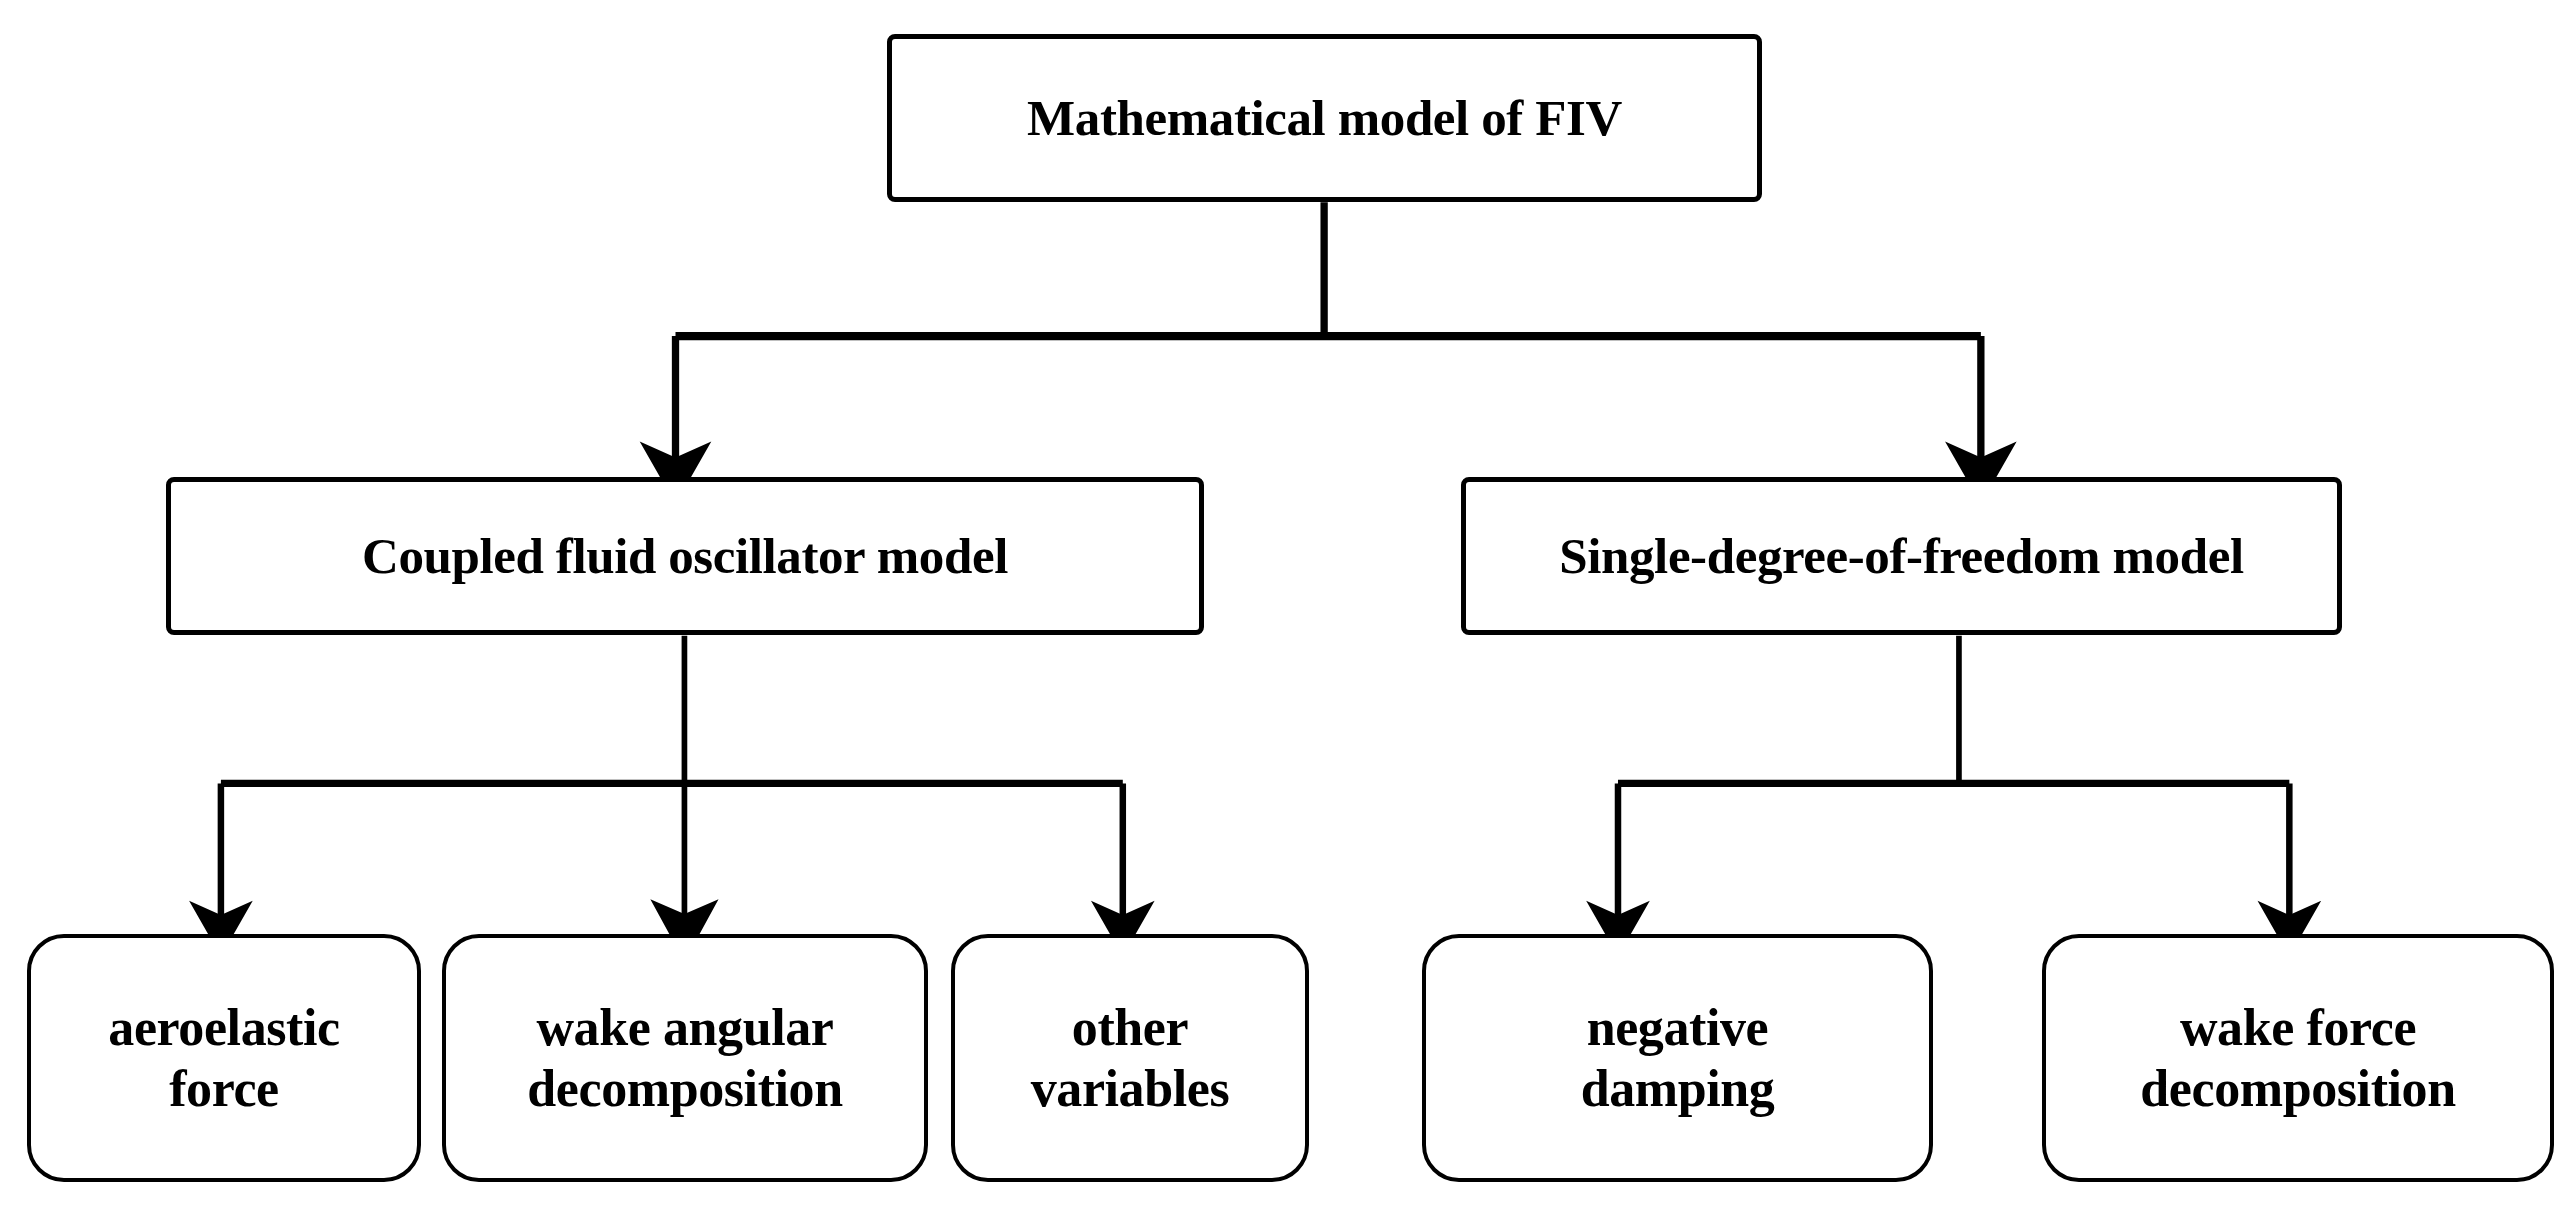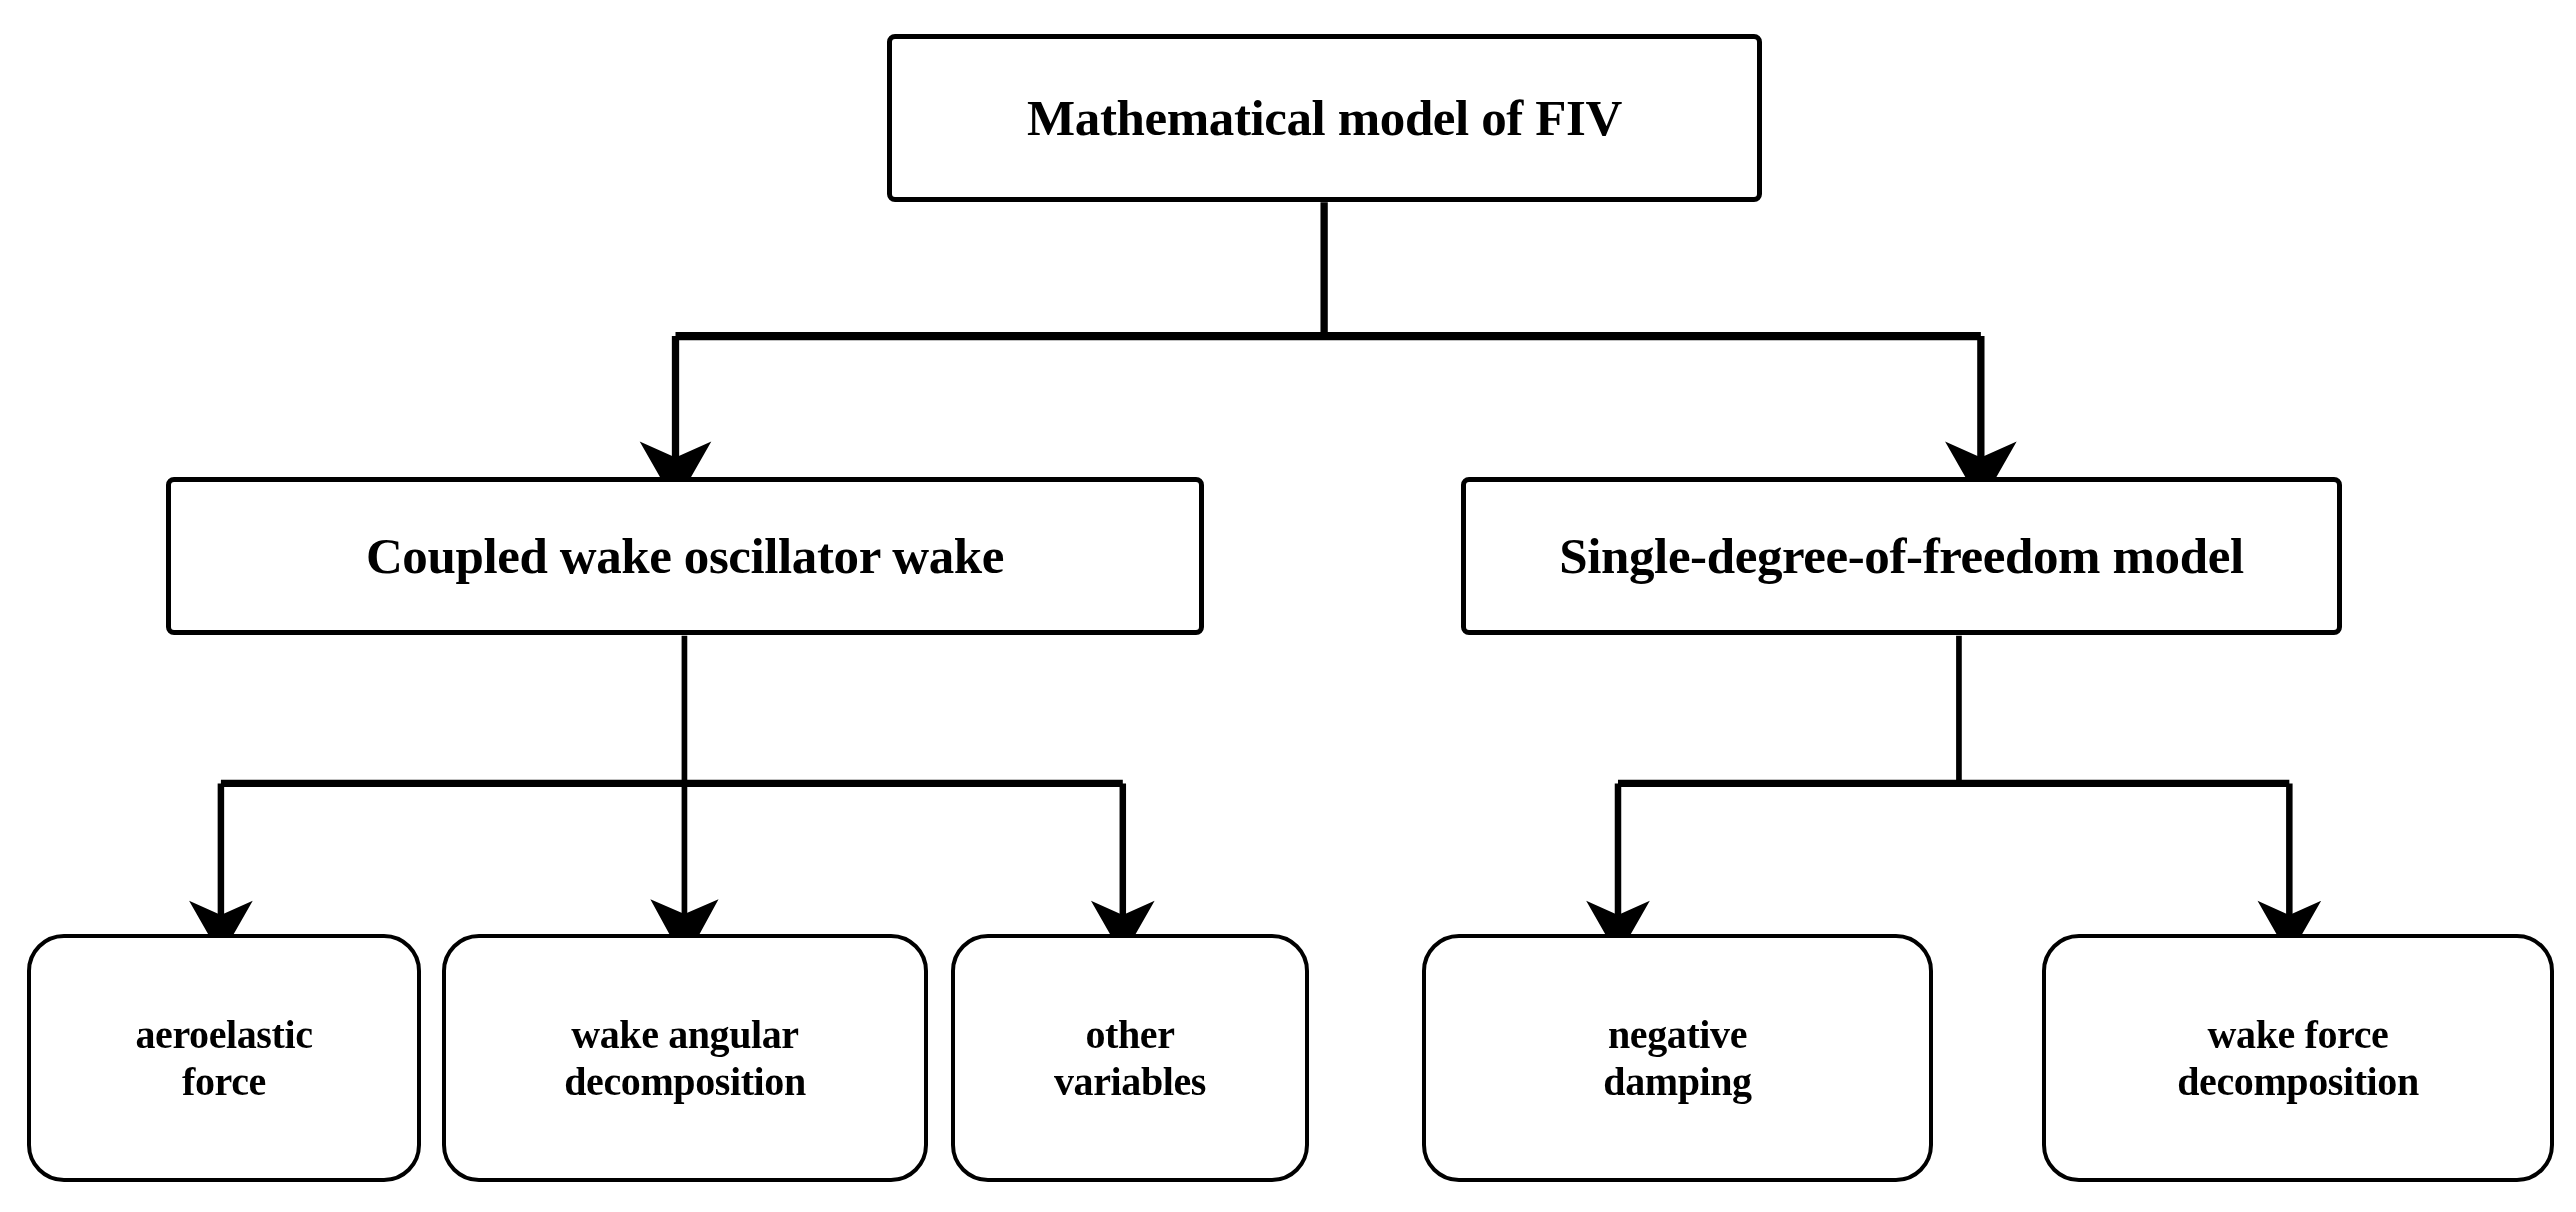--- a/index.html
+++ b/index.html
@@ -53,21 +53,21 @@
   
   #node-cwo { left: 166px; top: 477px; width: 1038px; height: 158px; }
   #node-sdof { left: 1461px; top: 477px; width: 881px; height: 158px; }
   #node-cwo .node-label, #node-sdof .node-label { font-size: 51px; }
   
   #node-aero { left: 27px; top: 934px; width: 394px; height: 248px; }
   #node-wake { left: 442px; top: 934px; width: 486px; height: 248px; }
   #node-other { left: 951px; top: 934px; width: 358px; height: 248px; }
   #node-negdamp { left: 1422px; top: 934px; width: 511px; height: 248px; }
   #node-fluid { left: 2042px; top: 934px; width: 512px; height: 248px; }
-  .leaf .node-label { font-size: 40px; }
+  .leaf .node-label { font-size: 52px; }
 </style>
 </head>
 <body>
 
 <div id="stage">
 
   <svg class="connectors" viewBox="0 0 3173 1493">
     <defs>
       <marker id="arrowhead" markerWidth="11" markerHeight="11" refX="4.2" refY="5.5" orient="auto" markerUnits="strokeWidth">
         <path d="M0.4,0.6 L9.0,5.5 L0.4,10.4 L2.6,5.5 Z" fill="#000000"></path>
@@ -102,21 +102,21 @@
     <path d="M1993,965 L1993,1140" stroke="#000000" stroke-width="8" fill="none" marker-end="url(#arrowhead)"></path>
 
     <path d="M2820,965 L2820,1140" stroke="#000000" stroke-width="8" fill="none" marker-end="url(#arrowhead)"></path>
   </svg>
 
   <div class="node node-rect" id="node-root">
     <span class="node-label">Mathematical model of FIV</span>
   </div>
 
   <div class="node node-rect" id="node-cwo">
-    <span class="node-label">Coupled wake oscillator wake</span>
+    <span class="node-label">Coupled fluid oscillator model</span>
   </div>
 
   <div class="node node-rect" id="node-sdof">
     <span class="node-label">Single-degree-of-freedom model</span>
   </div>
 
   <div class="node node-round leaf" id="node-aero">
     <span class="node-label">aeroelastic
 force</span>
   </div>

